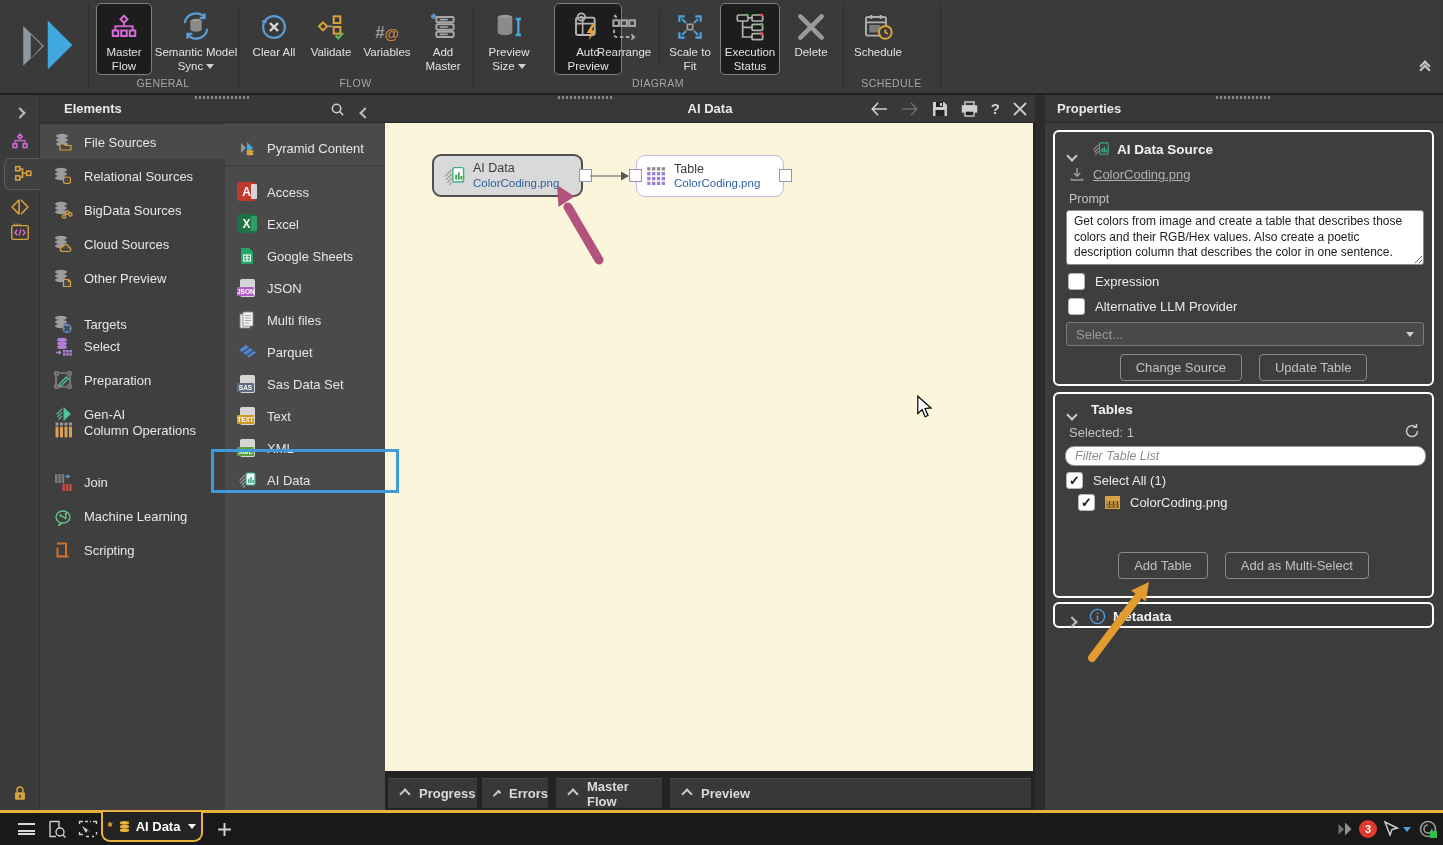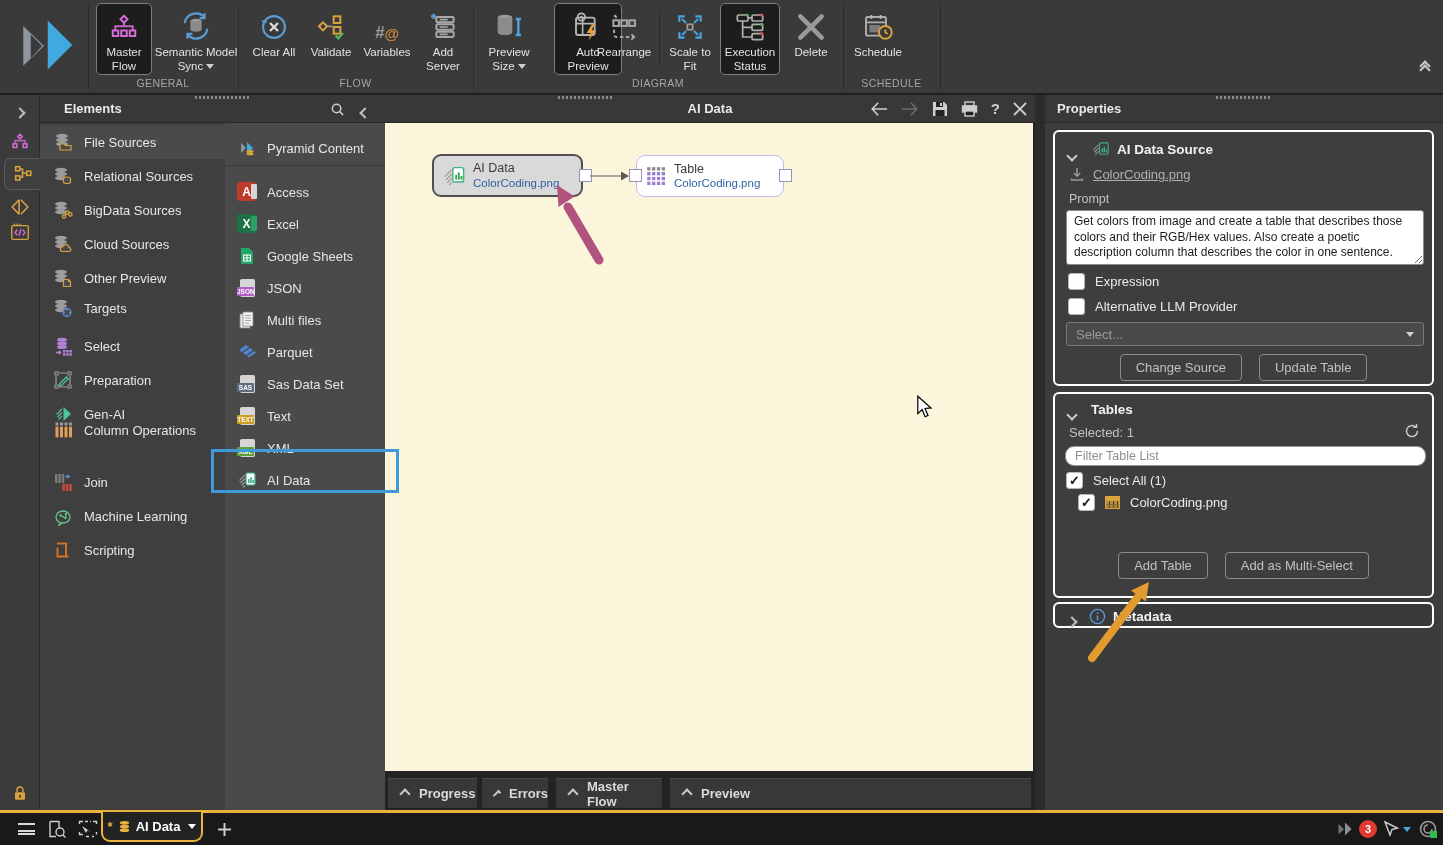--- a/index.html
+++ b/index.html
@@ -168,21 +168,21 @@
     <div class="rbtn" style="left:418px;width:50px">
       <span class="ric">
           <svg width="32" height="32" viewBox="0 0 24 24" fill="none" stroke="#a8a8a8" stroke-width="1.5">
             <path d="M3 4h4M5 2v4" stroke="#5b9bd5" stroke-width="1.7"></path>
             <rect x="7" y="4.5" width="13" height="4" rx="1"></rect>
             <rect x="7" y="10" width="13" height="4" rx="1"></rect>
             <rect x="7" y="15.5" width="13" height="4" rx="1"></rect>
             <path d="M9.5 6.5h6M9.5 12h6M9.5 17.5h6" stroke-width="1.2"></path>
           </svg>
         </span>
-      <span class="rlab">Add Server</span>
+      <span class="rlab">Add Master</span>
     </div>
     <div class="glabel" style="left:238px;width:235px">FLOW</div>
 
     <div class="rbtn" style="left:482px;width:54px">
       <span class="ric">
           <svg width="32" height="32" viewBox="0 0 24 24" fill="none">
             <ellipse cx="9" cy="5" rx="5.5" ry="2.2" fill="#9b9b9b"></ellipse>
             <path d="M3.5 5v11c0 1.2 2.4 2.2 5.5 2.2s5.5-1 5.5-2.2V5" fill="#8b8b8b"></path>
             <path d="M19 6v12" stroke="#4aa3df" stroke-width="1.8"></path>
             <path d="M17 6h4M17 18h4" stroke="#4aa3df" stroke-width="1.8"></path>
@@ -394,21 +394,21 @@
               <ellipse cx="8" cy="4" rx="6" ry="2.2"></ellipse>
               <ellipse cx="8" cy="8" rx="6" ry="2.2"></ellipse>
               <ellipse cx="8" cy="12" rx="6" ry="2.2"></ellipse>
             </g>
             <path d="M10.5 11.5h5l2 2v5h-7z" fill="#4a4a4a" stroke="#d8a23e" stroke-width="1.2"></path>
             <path d="M15.5 11.5v2h2" fill="none" stroke="#d8a23e" stroke-width="1.2"></path>
           </svg>
         </span>
       <span>Other Preview</span>
     </div>
-    <div class="erow" style="top:196px">
+    <div class="erow" style="top:212px">
       <span>
           <svg width="20" height="20" viewBox="0 0 20 20">
             <g fill="#9d9d9d">
               <ellipse cx="8" cy="4" rx="6" ry="2.2"></ellipse>
               <ellipse cx="8" cy="8" rx="6" ry="2.2"></ellipse>
               <ellipse cx="8" cy="12" rx="6" ry="2.2"></ellipse>
             </g>
             <g stroke="#5b8fd5" stroke-width="1.3" fill="#4a4a4a">
               <circle cx="14" cy="14.5" r="4"></circle>
               <path d="M14 10.5v2M14 16.5v2M10 14.5h2M16 14.5h2" fill="none"></path>
@@ -804,21 +804,21 @@
     <div class="pcard" style="top:297px;height:206px">
       <div class="abs" style="left:13px;top:11px"><span class="chev-d"></span></div>
       <div class="abs ptitle" style="left:36px;top:8px">Tables</div>
       <div class="abs plabel" style="left:14px;top:31px;font-size:13px">Selected: 1</div>
       <div class="abs" style="right:12px;top:29px">
           <svg width="16" height="16" viewBox="0 0 16 16" fill="none" stroke="#c8c8c8" stroke-width="1.5">
             <path d="M13.5 8a5.5 5.5 0 1 1-1.8-4"></path>
             <path d="M12.5 1v3.3H9.2"></path>
           </svg>
         </div>
-      <input class="filter" style="top: 52px;" placeholder="Filter Table List">
+      <input class="filter" style="top: 52px; font-style: italic;" placeholder="Filter Table List">
       <div class="cbrow" style="left:11px;top:78px">
         <span class="cb checked"></span>
         <span>Select All (1)</span>
       </div>
       <div class="cbrow" style="left:23px;top:100px">
         <span class="cb checked"></span>
         <span class="tgrid">
             <i></i>
             <i></i>
             <i></i>

